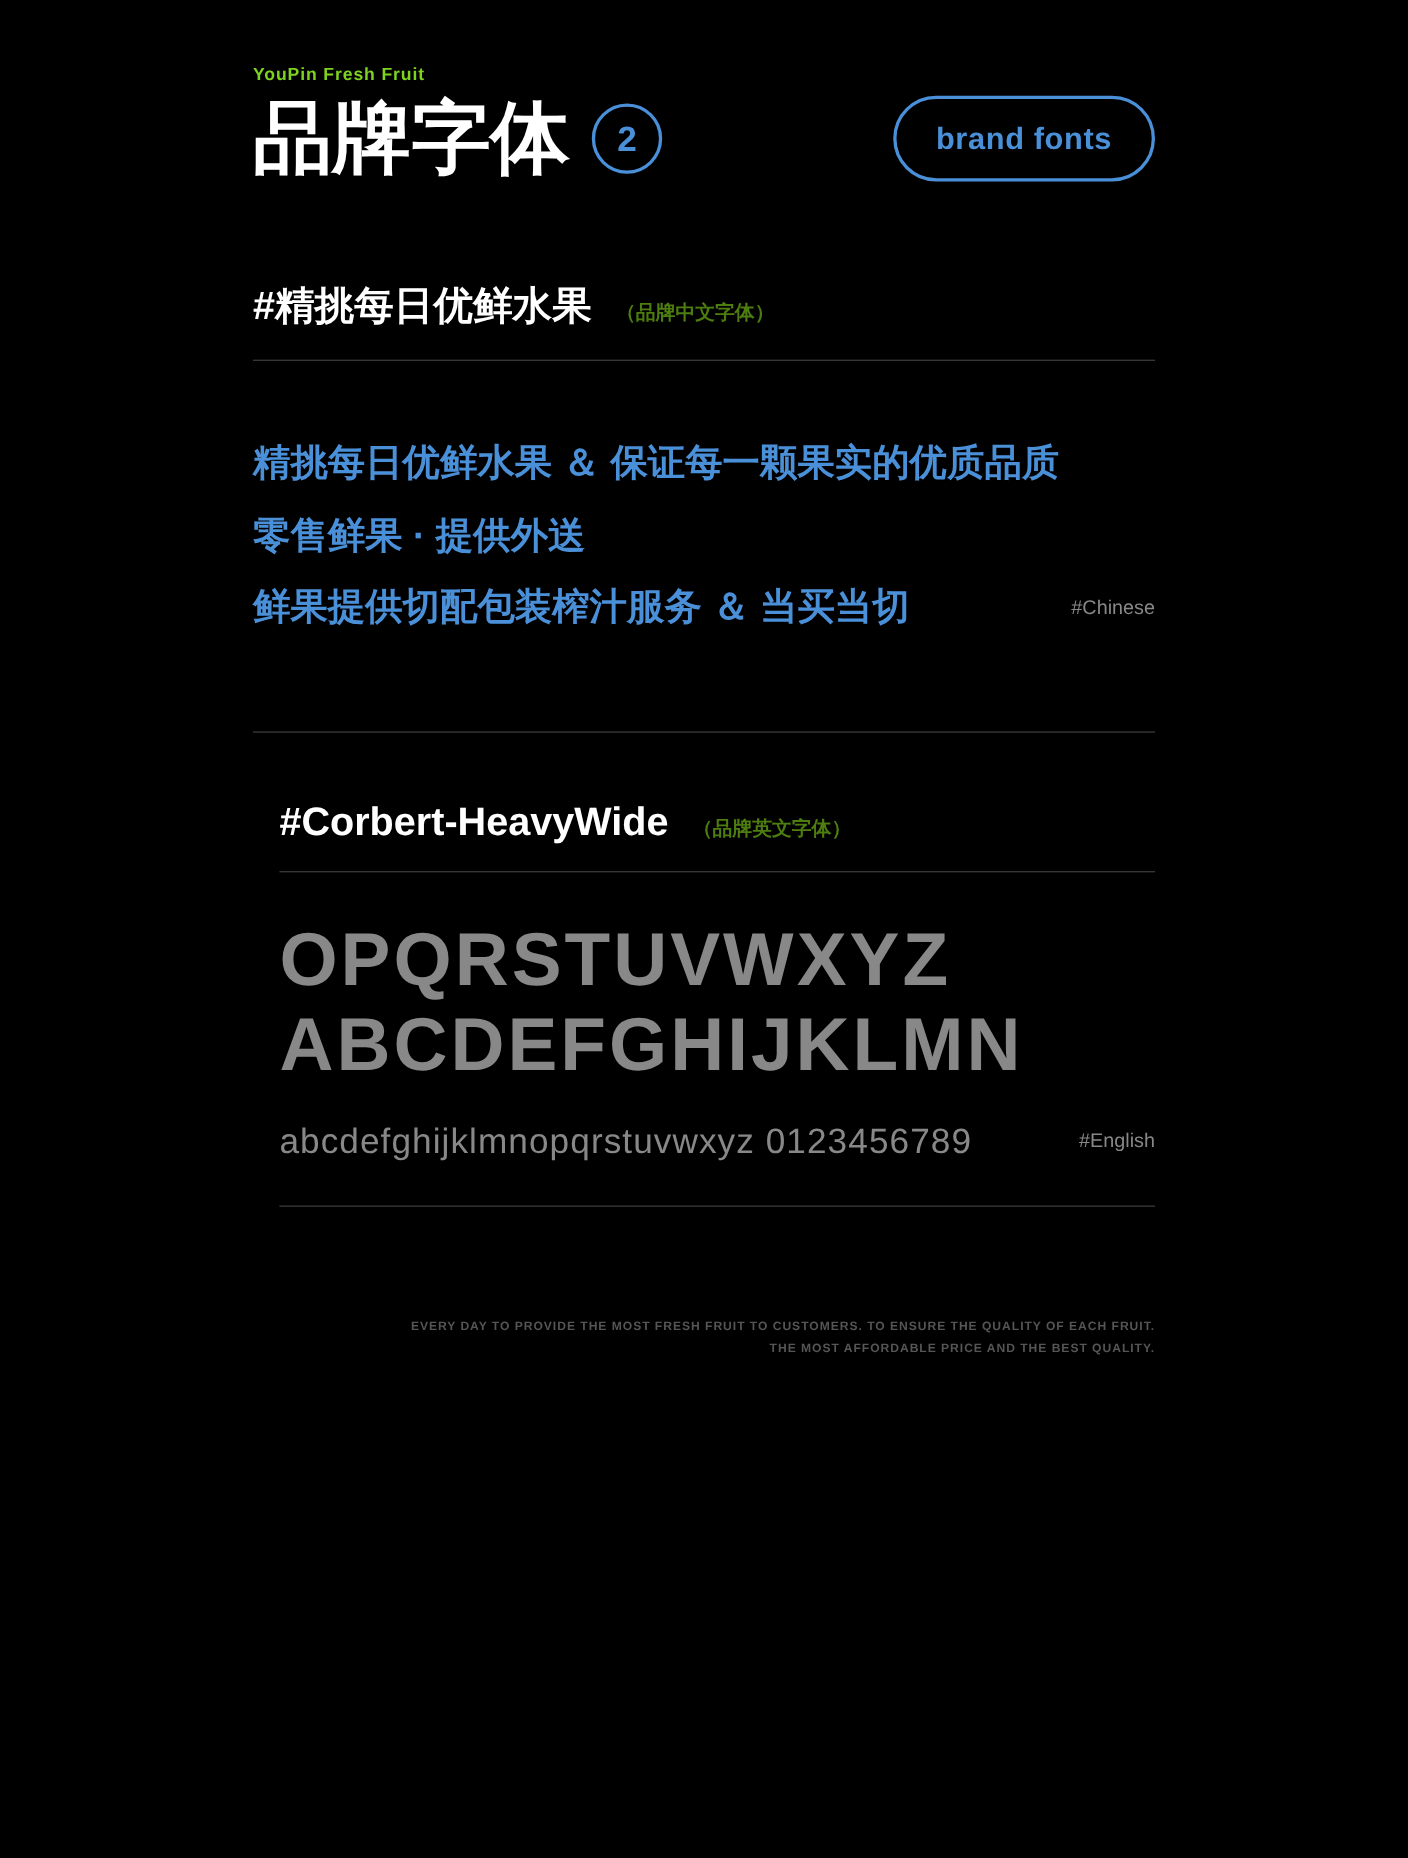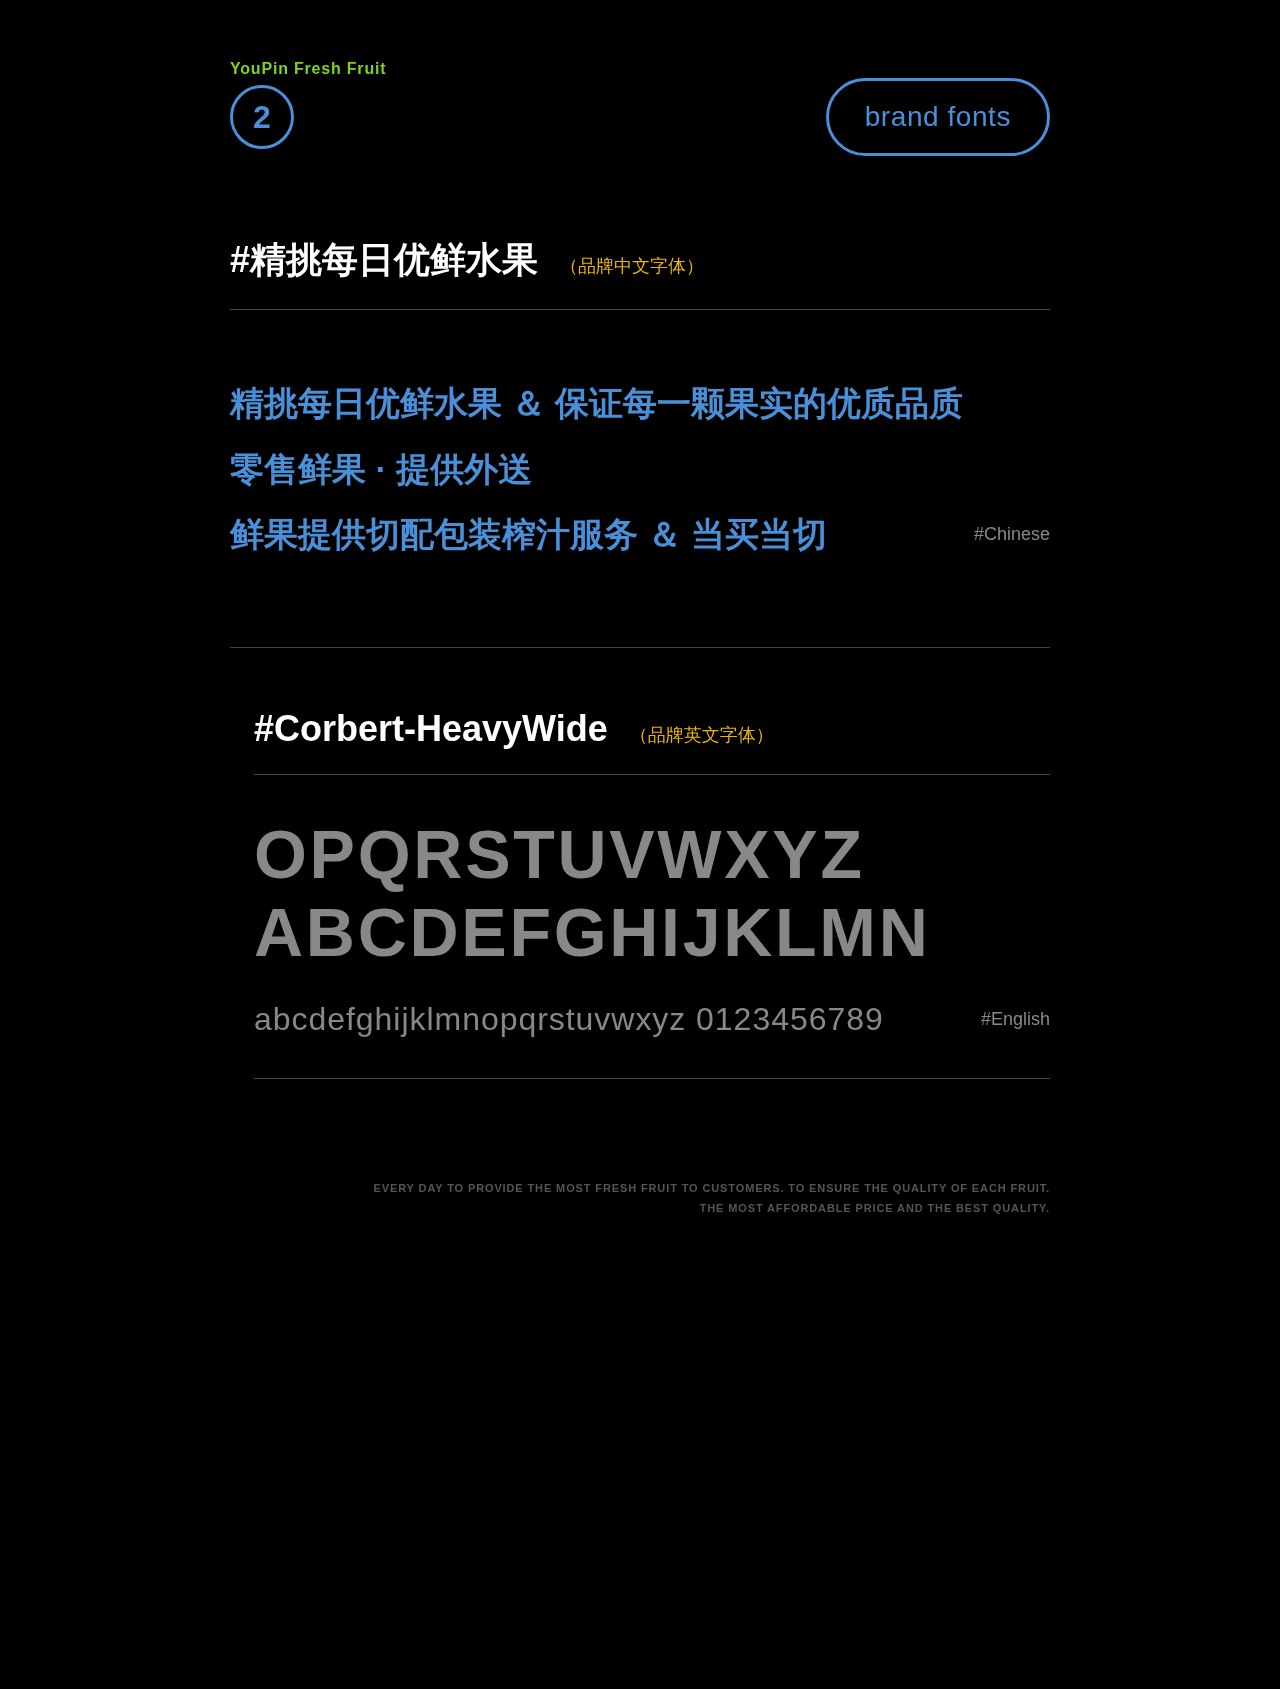--- a/index.html
+++ b/index.html
@@ -58,39 +58,39 @@
       font-size: 32px;
       font-weight: 900;
     }
 
     .brand-fonts-badge {
       border: 3px solid #4a90d9;
       border-radius: 50px;
       padding: 20px 36px;
       color: #4a90d9;
       font-size: 28px;
-      font-weight: 400;
+      font-weight: 700;
       letter-spacing: 0.02em;
     }
 
     .section {
       margin-bottom: 60px;
     }
 
     .font-name-heading {
       font-size: 36px;
       font-weight: 700;
       color: #ffffff;
       margin-bottom: 24px;
     }
 
     .font-name-heading .font-subtitle {
       font-size: 18px;
-      font-weight: 400;
-      color: #eab308;
+      font-weight: 700;
+      color: #4d7c0f;
       margin-left: 12px;
     }
 
     .divider {
       border: none;
       border-top: 1px solid #444444;
       margin-bottom: 40px;
     }
 
     .chinese-demo-block {
@@ -168,20 +168,21 @@
       line-height: 1.8;
     }
   </style>
 </head>
 <body>
 
 <div class="brand-subtitle">YouPin Fresh Fruit</div>
 
 <div class="header-row">
   <div class="title-group">
+    <span class="page-title">品牌字体</span>
     <div class="number-badge">2</div>
   </div>
   <div class="brand-fonts-badge">brand fonts</div>
 </div>
 
 <div class="section">
   <div class="font-name-heading">
     <span>#精挑每日优鲜水果</span>
     <span class="font-subtitle">（品牌中文字体）</span>
   </div>

